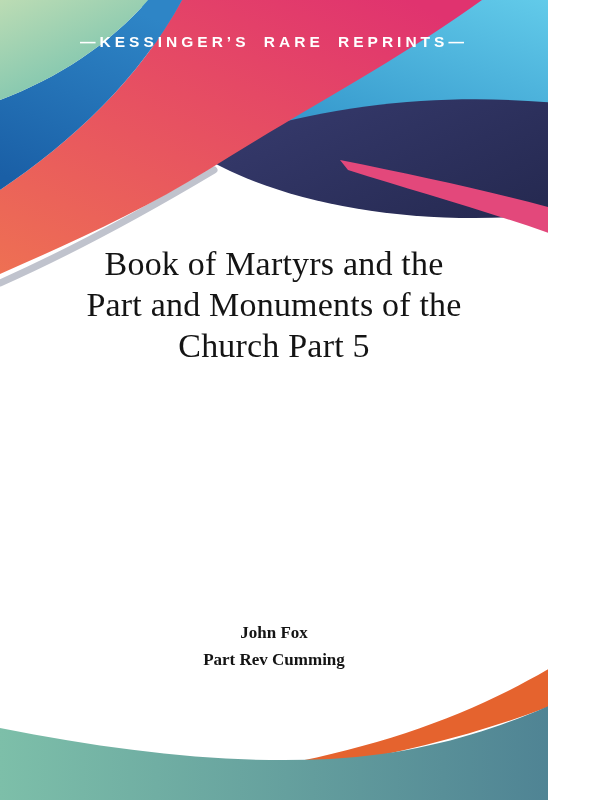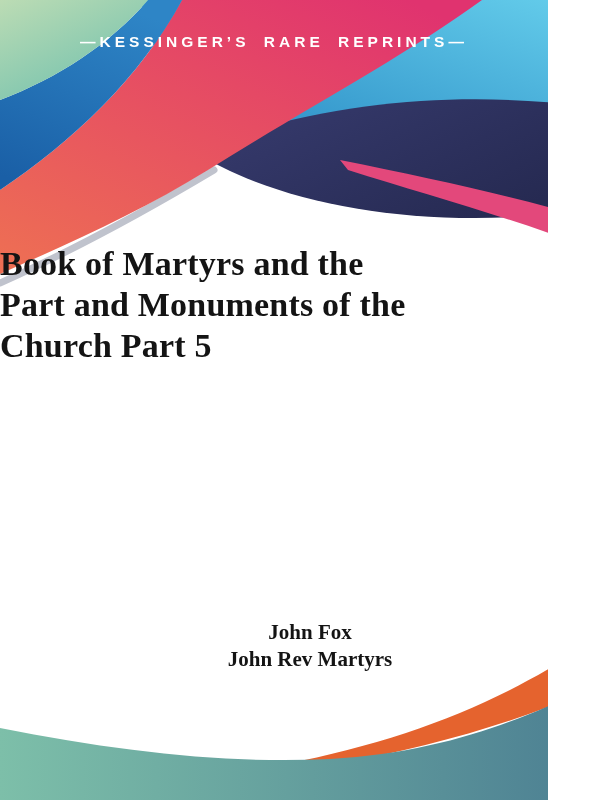--- a/index.html
+++ b/index.html
@@ -34,36 +34,35 @@
     font-weight: bold;
     letter-spacing: 4px;
     word-spacing: 6px;
     white-space: nowrap;
   }
   .title {
     position: absolute;
     left: 0;
     top: 243px;
     width: 100%;
-    text-align: left;
+    text-align: center;
     font-size: 34px;
-    font-weight: bold;
+    font-weight: normal;
     line-height: 41px;
     letter-spacing: 0.2px;
   }
   .authors {
     position: absolute;
     left: 0;
     top: 619px;
     width: 100%;
     text-align: center;
-    font-size: 21px;
+    font-size: 17px;
     font-weight: bold;
     line-height: 27px;
-    padding-left: 36px;
   }
 </style>
 </head>
 <body>
 
 <div class="cover">
 
   <svg class="deco" viewBox="0 0 600 800" xmlns="http://www.w3.org/2000/svg" aria-hidden="true">
     <defs>
       <linearGradient id="gGreen" x1="0" y1="0" x2="0.7" y2="1">
@@ -114,16 +113,16 @@
   <div class="banner" style="color:#ffffff;">—KESSINGER’S RARE REPRINTS—</div>
 
   <div class="title" style="color:#141414;">
     <div>Book of Martyrs and the</div>
     <div>Part and Monuments of the</div>
     <div>Church Part 5</div>
   </div>
 
   <div class="authors" style="color:#141414;">
     <div>John Fox</div>
-    <div>John Rev Martyrs</div>
+    <div>Part Rev Cumming</div>
   </div>
 
 </div>
 
 </body></html>

